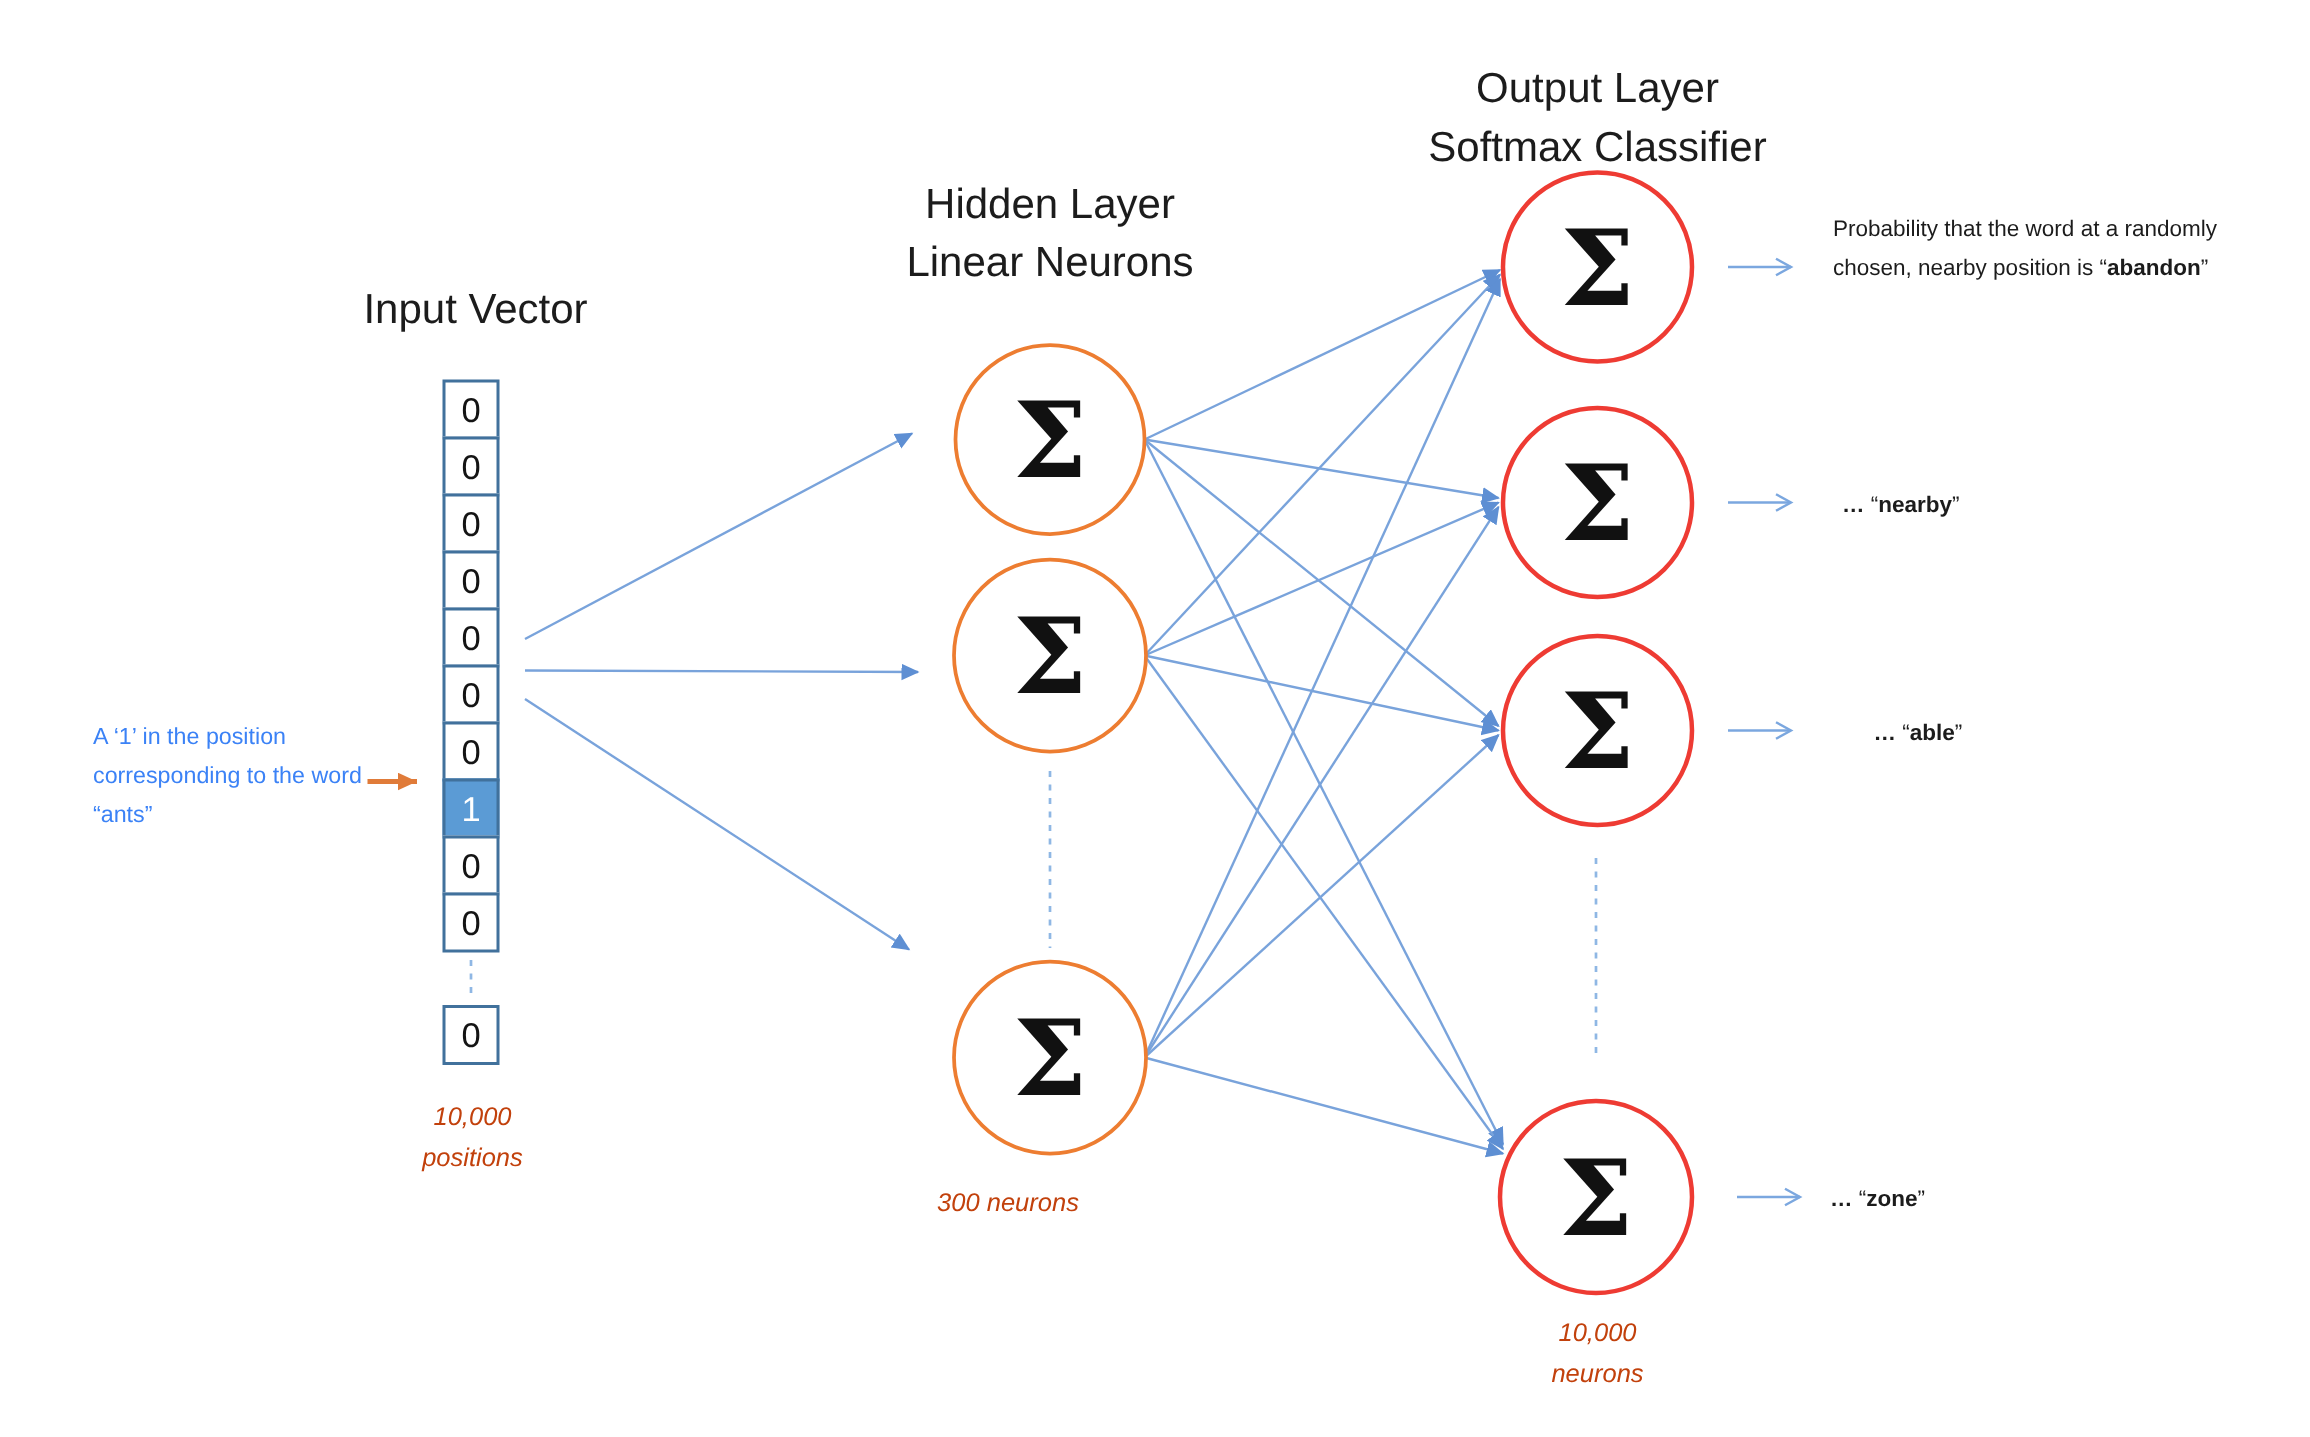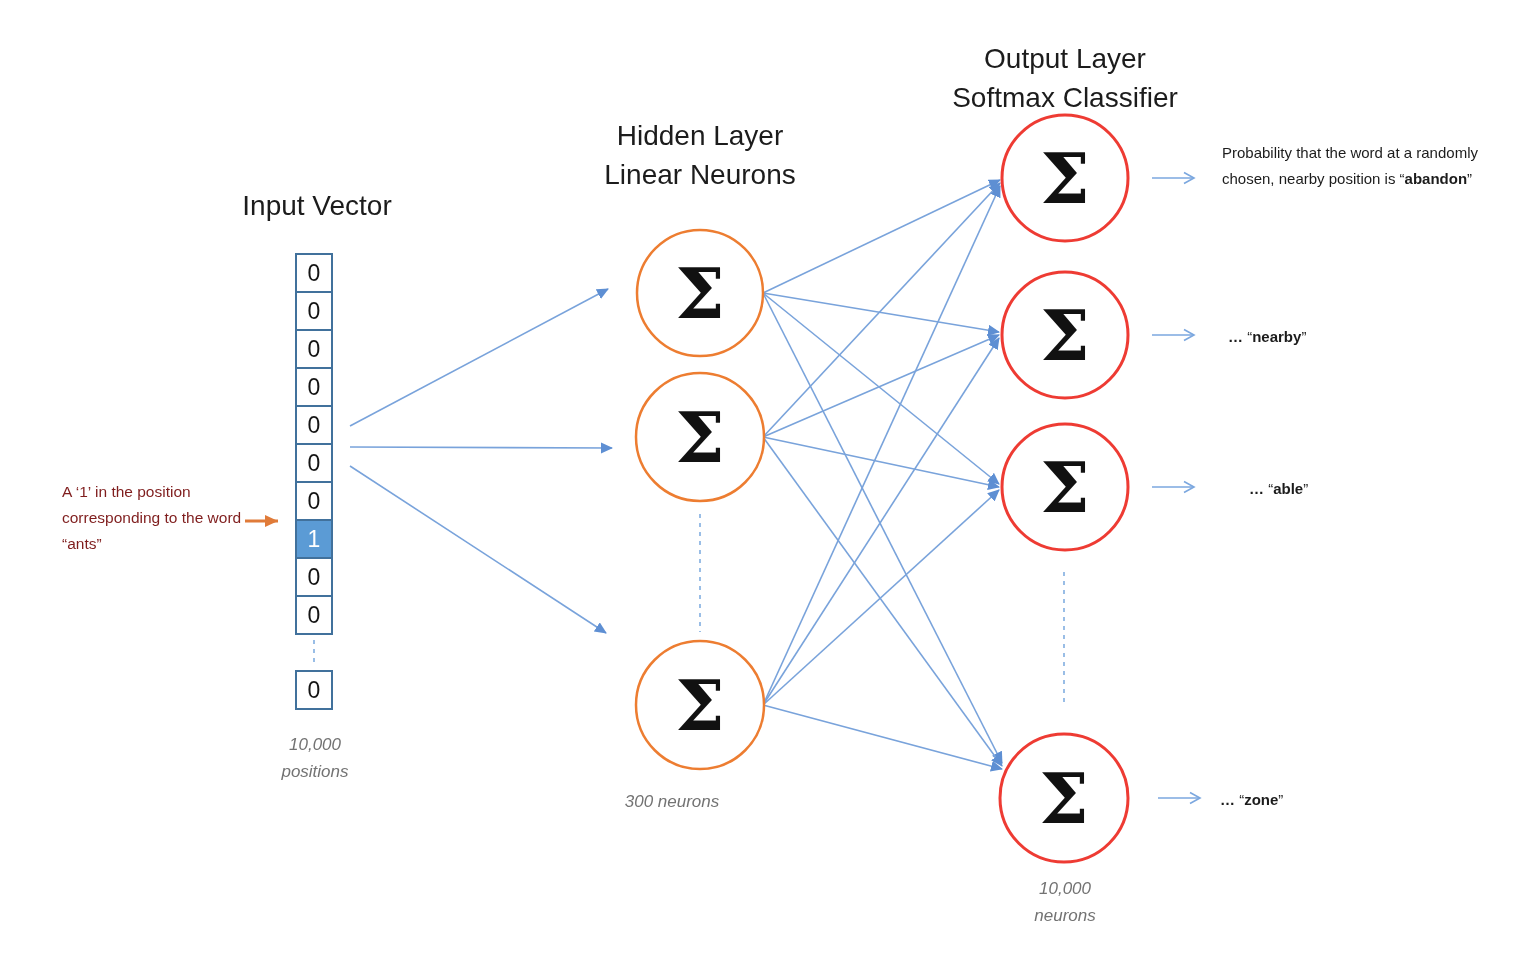--- a/index.html
+++ b/index.html
@@ -11,22 +11,22 @@
   svg.wires{position:absolute;left:0;top:0;width:1540px;height:958px;}
   .layer-title{font-size:28px;line-height:39px;text-align:center;color:#1c1c1c;}
   .vec{left:295px;top:253px;width:38px;}
   .cell{
     box-sizing:border-box;width:38px;height:40px;border:2px solid #41719C;background:#fff;
     display:flex;align-items:center;justify-content:center;font-size:23px;color:#141414;
   }
   .cell + .cell{margin-top:-2px;}
   .cell.hot{background:#5B9BD5;color:#ffffff;}
   .cell.solo{position:absolute;left:295px;top:670px;}
-  .caption{font-style:italic;font-size:17px;line-height:27px;text-align:center;color:#737373;}
-  .annotation{font-size:15.5px;line-height:26px;color:#7f1d1d;}
+  .caption{font-style:italic;font-size:17px;line-height:27px;text-align:center;color:#c2410c;}
+  .annotation{font-size:15.5px;line-height:26px;color:#3b82f6;}
   .sigma{
     width:100px;height:100px;display:flex;align-items:center;justify-content:center;
     font-family:"DejaVu Serif","Liberation Serif",serif;font-weight:bold;font-size:70px;color:#111;
   }
   .outlabel{font-size:15px;line-height:26px;color:#1c1c1c;}
   .b{font-weight:bold;}
 </style>
 </head>
 <body>
 

